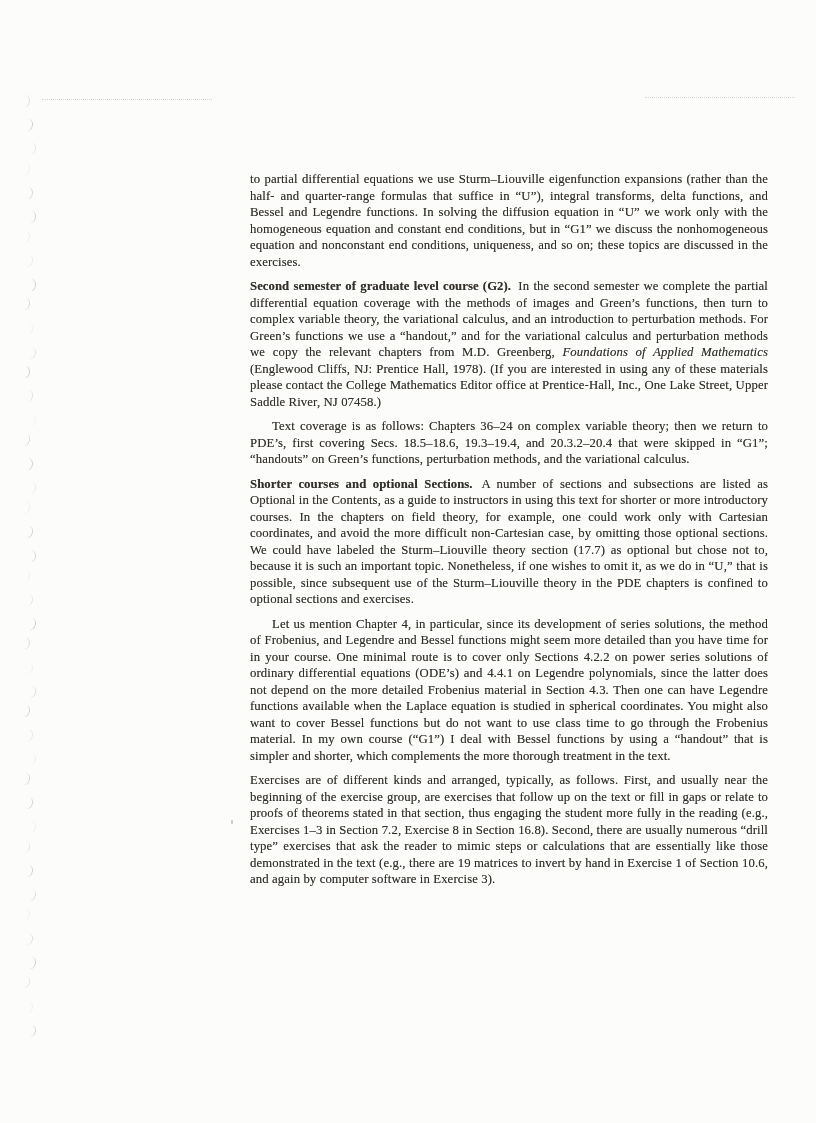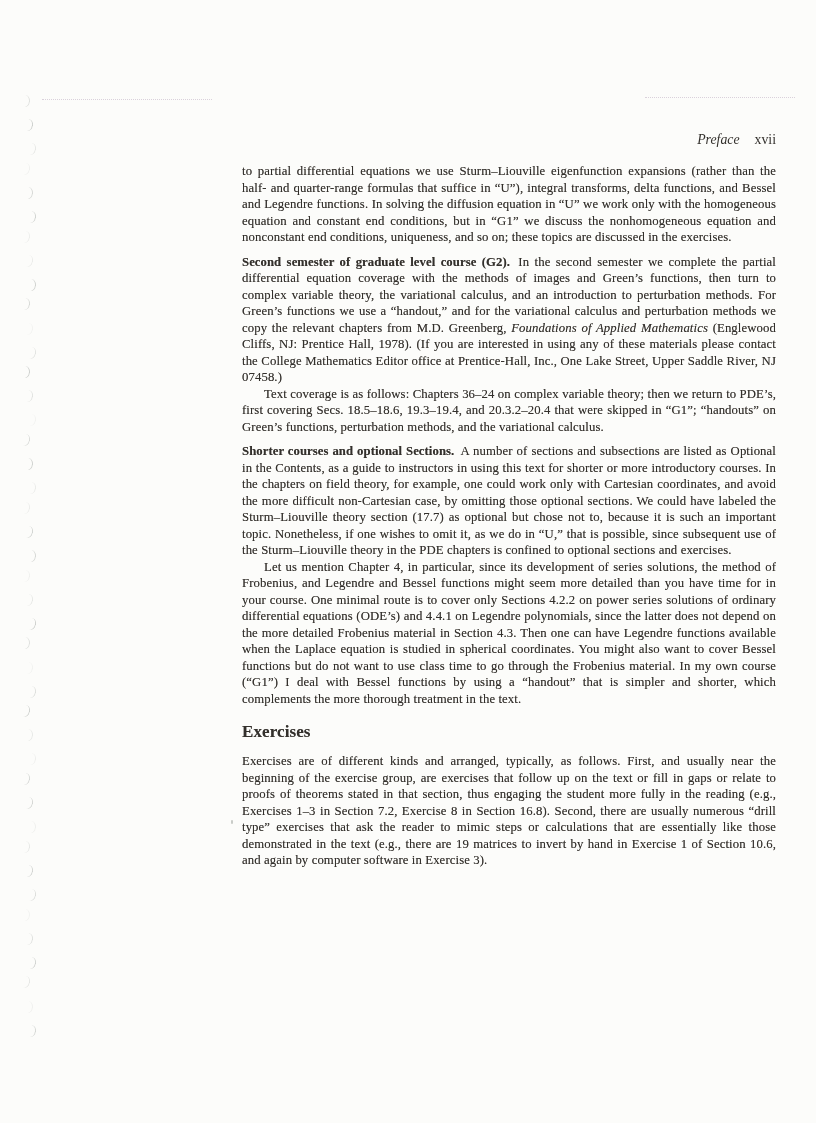--- a/index.html
+++ b/index.html
@@ -51,21 +51,21 @@
   .text-block {
     position: absolute;
     top: 163px; left: 242px; width: 534px;
     font-size: 12.75px;
     line-height: 16.5px;
     text-align: justify;
     text-align-last: left;
     letter-spacing: 0.1px;
     text-shadow: 0 0 0.45px rgba(70,64,58,0.55);
   }
-  .text-block p { margin: 0; }
+  .text-block p { margin: 8px; }
   .text-block p.gap { margin-top: 8px; }
   .text-block p.indent { text-indent: 22px; }
   b.lead { margin-right: 3px; letter-spacing: 0.05px; }
   .text-block h2 {
     font-size: 17px;
     line-height: 20px;
     margin: 15px 0 11px 0;
     letter-spacing: 0.1px;
   }
 </style>
@@ -115,34 +115,30 @@
       <div class="mark" style="top: 889px; left: 28px; opacity: 0.62; transform: rotate(13deg);"></div>
       <div class="mark" style="top: 908.6px; left: 22px; opacity: 0.2; transform: rotate(4deg);"></div>
       <div class="mark" style="top: 932.7px; left: 25px; opacity: 0.57; transform: rotate(7deg);"></div>
       <div class="mark" style="top: 956.8px; left: 28px; opacity: 0.89; transform: rotate(10deg);"></div>
       <div class="mark" style="top: 976.4px; left: 22px; opacity: 0.44; transform: rotate(13deg);"></div>
       <div class="mark" style="top: 1000.5px; left: 25px; opacity: 0.24; transform: rotate(4deg);"></div>
       <div class="mark" style="top: 1024.6px; left: 28px; opacity: 0.74; transform: rotate(7deg);"></div>
     </div>
   <div class="speck" style="top:820px; left:231px;"></div>
 
-  <div class="header-line">
-    <span class="running-title">Preface</span><span class="page-number">xvii</span>
-  </div>
 
   <div class="text-block">
 
     <p>to partial differential equations we use Sturm–Liouville eigenfunction expansions (rather than the half- and quarter-range formulas that suffice in “U”), integral transforms, delta functions, and Bessel and Legendre functions. In solving the diffusion equation in “U” we work only with the homogeneous equation and constant end conditions, but in “G1” we discuss the nonhomogeneous equation and nonconstant end conditions, uniqueness, and so on; these topics are discussed in the exercises.</p>
 
     <p class="gap"><b class="lead">Second semester of graduate level course (G2).</b><span> In the second semester we complete the partial differential equation coverage with the methods of images and Green’s functions, then turn to complex variable theory, the variational calculus, and an introduction to perturbation methods. For Green’s functions we use a “handout,” and for the variational calculus and perturbation methods we copy the relevant chapters from M.D. Greenberg, </span><i>Foundations of Applied Mathematics</i><span> (Englewood Cliffs, NJ: Prentice Hall, 1978). (If you are interested in using any of these materials please contact the College Mathematics Editor office at Prentice-Hall, Inc., One Lake Street, Upper Saddle River, NJ 07458.)</span></p>
 
     <p class="indent">Text coverage is as follows: Chapters 36–24 on complex variable theory; then we return to PDE’s, first covering Secs. 18.5–18.6, 19.3–19.4, and 20.3.2–20.4 that were skipped in “G1”; “handouts” on Green’s functions, perturbation methods, and the variational calculus.</p>
 
     <p class="gap"><b class="lead">Shorter courses and optional Sections.</b><span> A number of sections and subsections are listed as Optional in the Contents, as a guide to instructors in using this text for shorter or more introductory courses. In the chapters on field theory, for example, one could work only with Cartesian coordinates, and avoid the more difficult non-Cartesian case, by omitting those optional sections. We could have labeled the Sturm–Liouville theory section (17.7) as optional but chose not to, because it is such an important topic. Nonetheless, if one wishes to omit it, as we do in “U,” that is possible, since subsequent use of the Sturm–Liouville theory in the PDE chapters is confined to optional sections and exercises.</span></p>
 
     <p class="indent">Let us mention Chapter 4, in particular, since its development of series solutions, the method of Frobenius, and Legendre and Bessel functions might seem more detailed than you have time for in your course. One minimal route is to cover only Sections 4.2.2 on power series solutions of ordinary differential equations (ODE’s) and 4.4.1 on Legendre polynomials, since the latter does not depend on the more detailed Frobenius material in Section 4.3. Then one can have Legendre functions available when the Laplace equation is studied in spherical coordinates. You might also want to cover Bessel functions but do not want to use class time to go through the Frobenius material. In my own course (“G1”) I deal with Bessel functions by using a “handout” that is simpler and shorter, which complements the more thorough treatment in the text.</p>
 
-    <h2>Exercises</h2>
 
     <p>Exercises are of different kinds and arranged, typically, as follows. First, and usually near the beginning of the exercise group, are exercises that follow up on the text or fill in gaps or relate to proofs of theorems stated in that section, thus engaging the student more fully in the reading (e.g., Exercises 1–3 in Section 7.2, Exercise 8 in Section 16.8). Second, there are usually numerous “drill type” exercises that ask the reader to mimic steps or calculations that are essentially like those demonstrated in the text (e.g., there are 19 matrices to invert by hand in Exercise 1 of Section 10.6, and again by computer software in Exercise 3).</p>
 
   </div>
 </div>
 
 </body></html>

